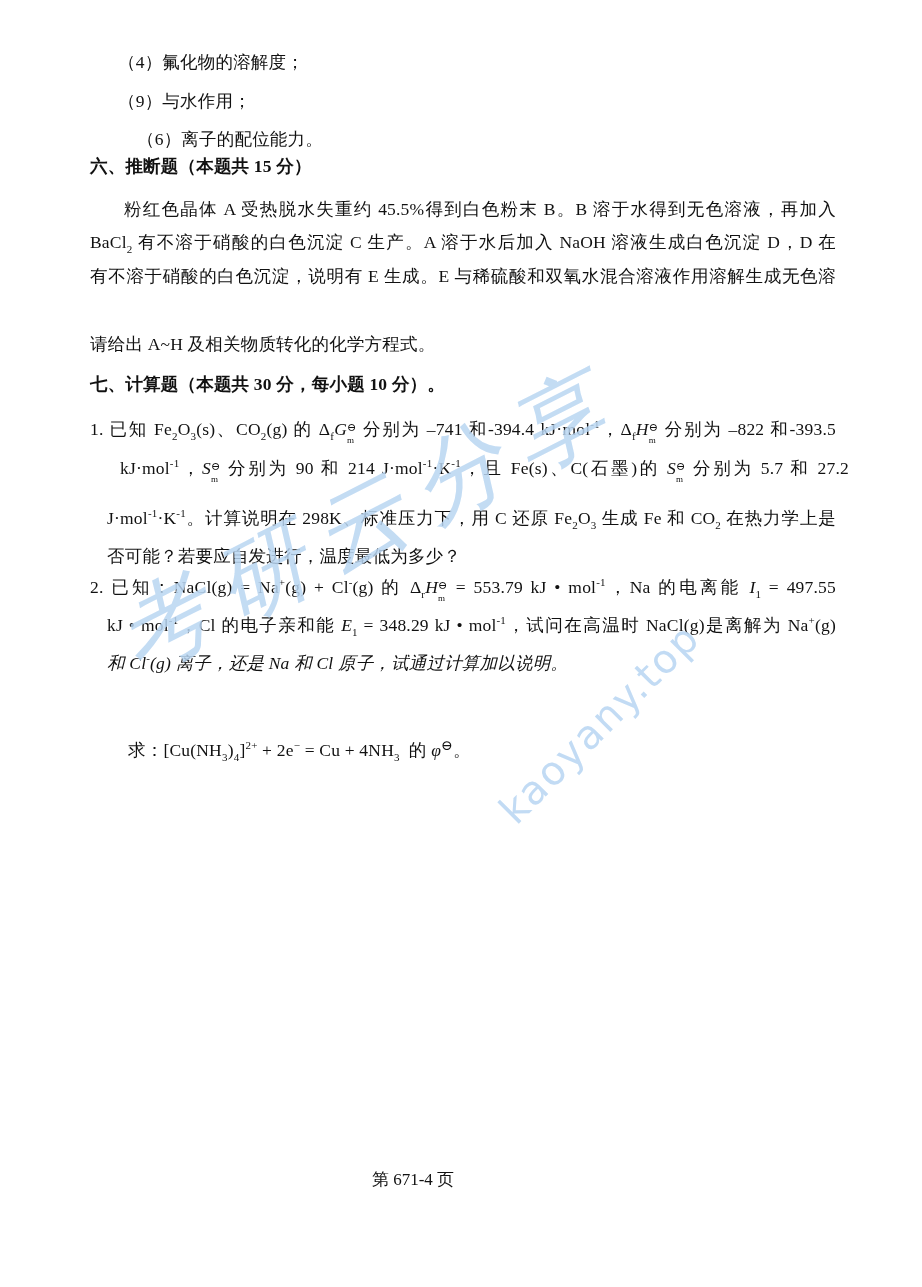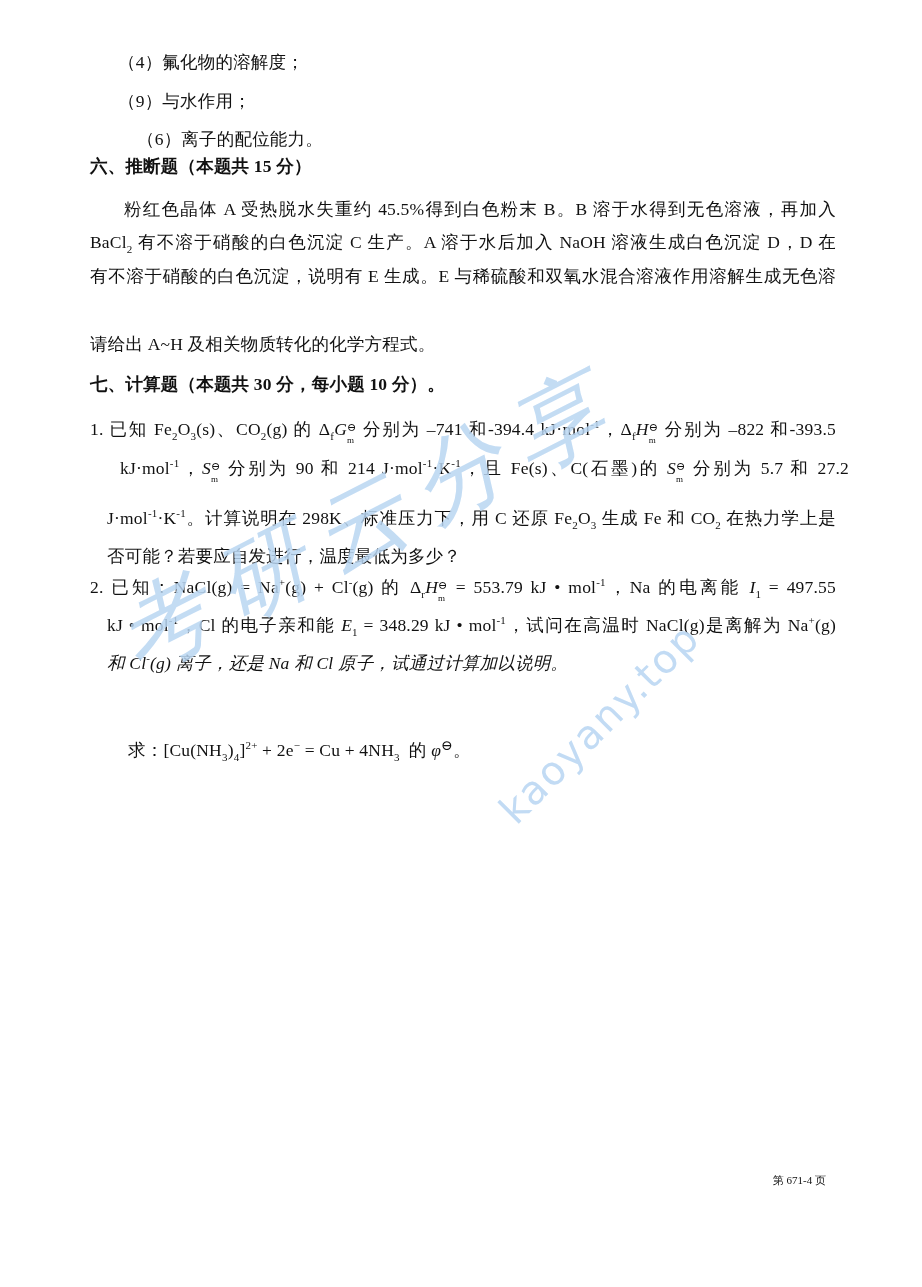--- a/index.html
+++ b/index.html
@@ -71,22 +71,22 @@
       transform: rotate(-45deg);
       transform-origin: left top;
       letter-spacing: 2px;
       white-space: nowrap;
       pointer-events: none;
     }
     .footer {
       position: absolute;
       left: 0; width: 826px;
       top: 1168px;
-      text-align: right;
-      font-size: 11px;
+      text-align: center;
+      font-size: 17px;
       line-height: 24px;
     }
   </style>
 </head>
 <body>
 
 <div class="page">
 
   <div class="line" style="left:118px; top:50px;">（4）氟化物的溶解度；</div>
   <div class="line" style="left:118px; top:89px;">（9）与水作用；</div>

